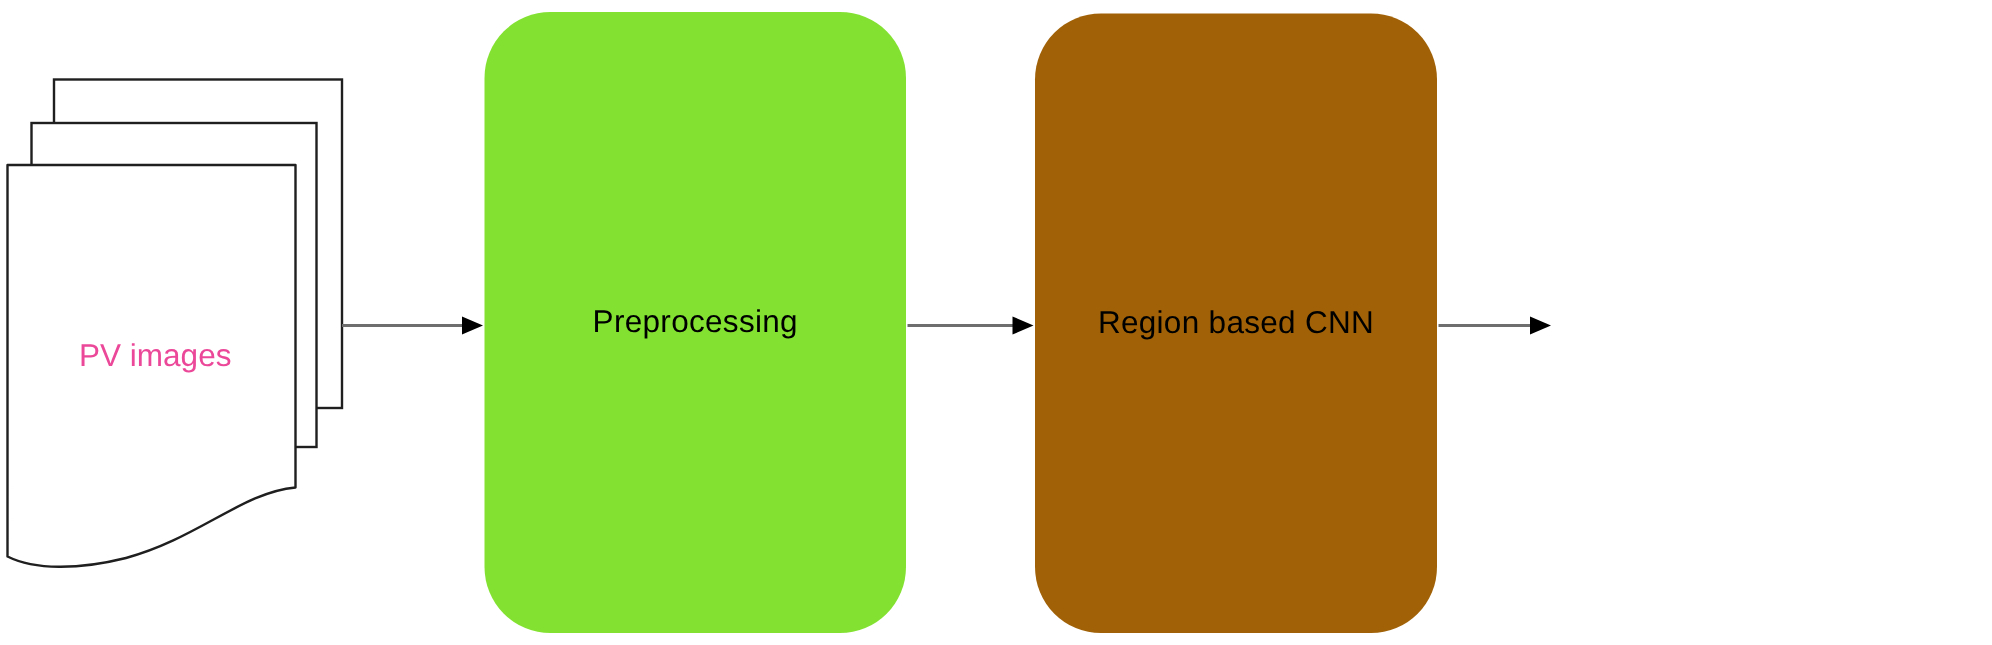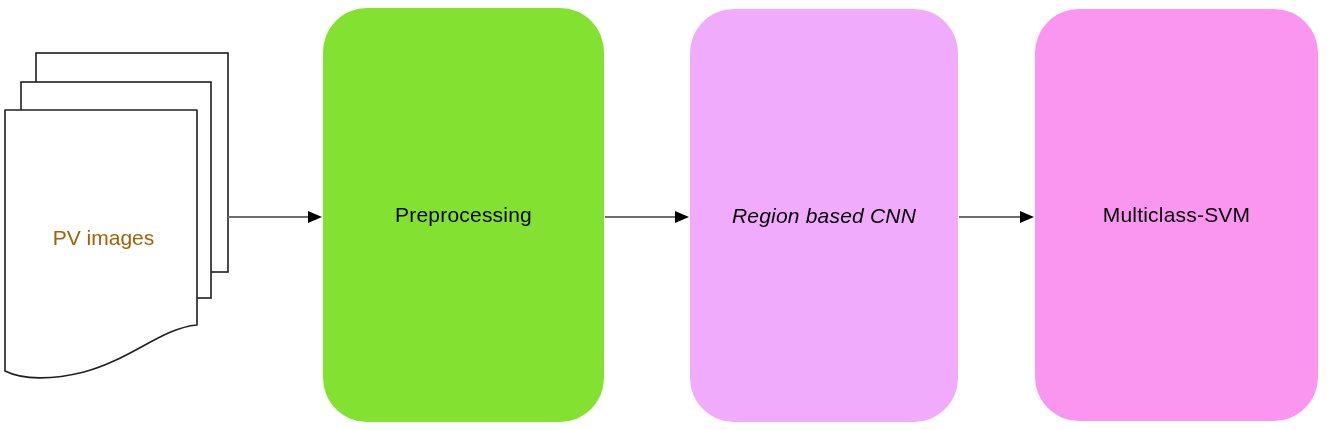--- a/index.html
+++ b/index.html
@@ -35,21 +35,21 @@
   .node-preprocessing   { left: 323px;  top: 8px;  width: 281px; height: 414px; }
   .node-region-cnn      { left: 690px;  top: 9px;  width: 268px; height: 413px; }
   .node-multiclass-svm  { left: 1035px; top: 9px;  width: 283px; height: 412px; }
   .doc-label {
     position: absolute;
     left: 5px;
     top: 226px;
     width: 197px;
     text-align: center;
     font-size: 21px;
-    color: #a16207;
+    color: #ec4899;
   }
 </style>
 </head>
 <body>
 
 <div class="canvas">
 
   <svg class="connector-layer" width="1328" height="430" viewBox="0 0 1328 430" xmlns="http://www.w3.org/2000/svg">
 
     <rect x="36" y="53" width="192" height="219" stroke="#1f1f1f" stroke-width="1.6" fill="#ffffff"></rect>
@@ -73,21 +73,18 @@
       <polygon points="1020,211 1034,217 1020,223" fill="#000000"></polygon>
     </g>
   </svg>
 
   <div class="doc-label">PV images</div>
 
   <div class="flow-node node-preprocessing" style="background-color: rgb(131, 226, 49); text-align: center;">
     <span>Preprocessing</span>
   </div>
 
-  <div class="flow-node node-region-cnn" style="background-color: #f0abfc; font-style: italic;">
+  <div class="flow-node node-region-cnn" style="background-color: #a16207;">
     <span>Region based CNN</span>
   </div>
 
-  <div class="flow-node node-multiclass-svm" style="background-color: rgb(250, 150, 240);">
-    <span>Multiclass-SVM</span>
-  </div>
 
 </div>
 
 </body></html>

